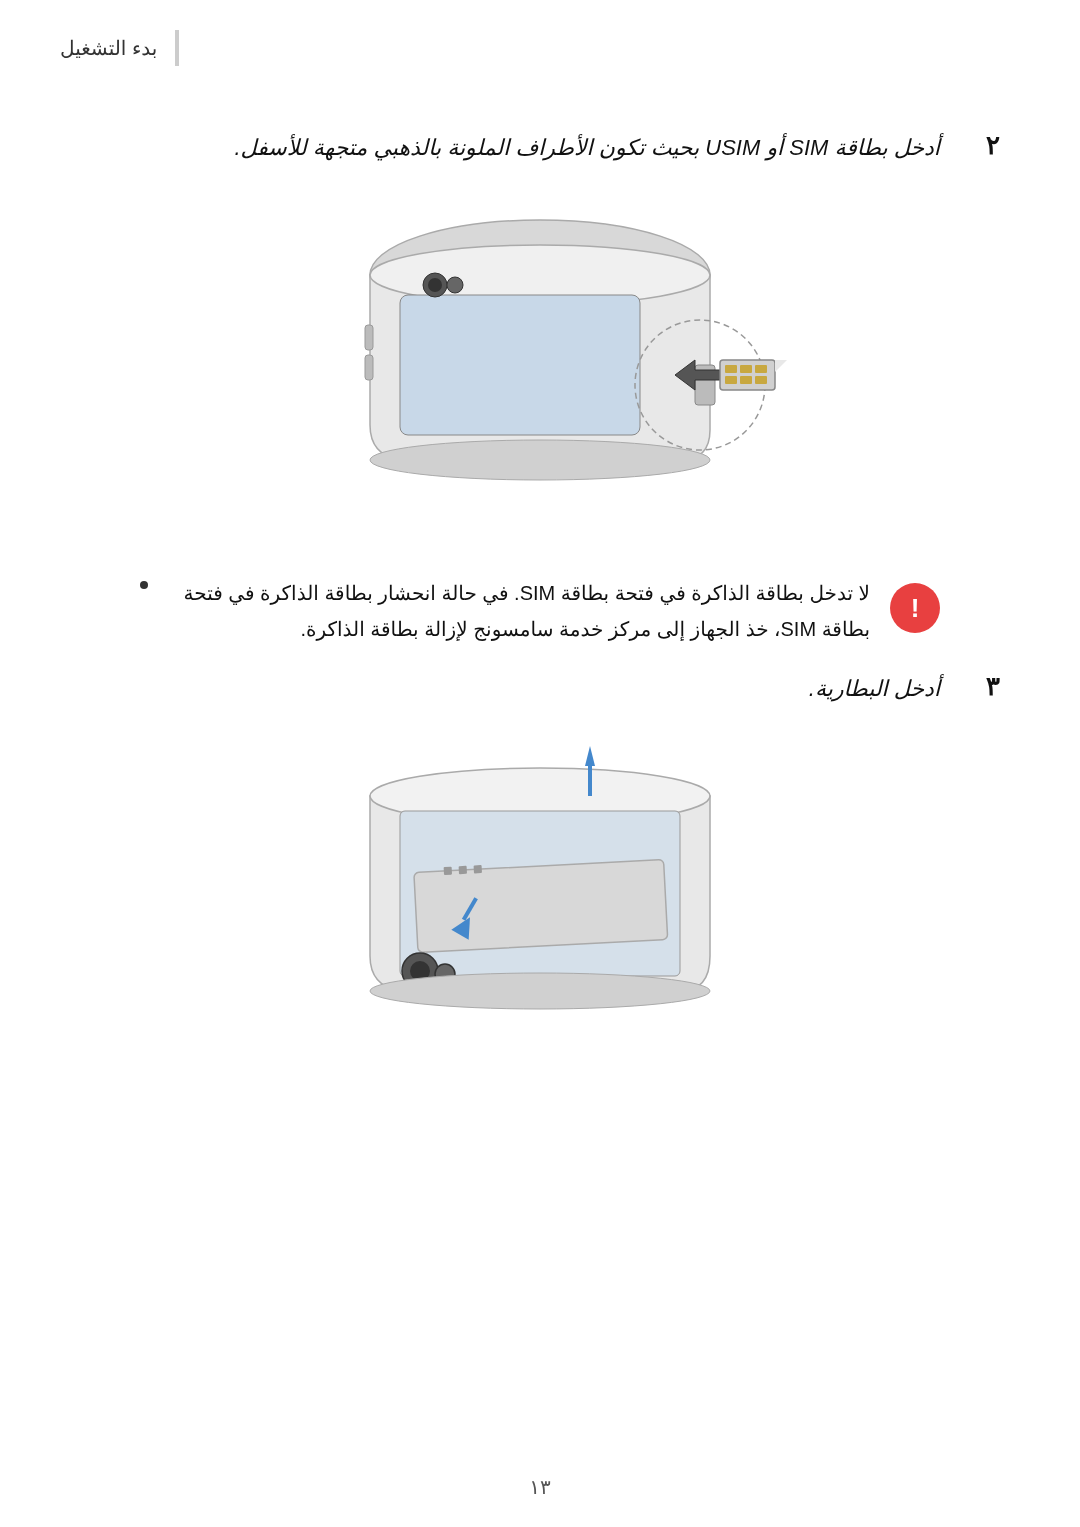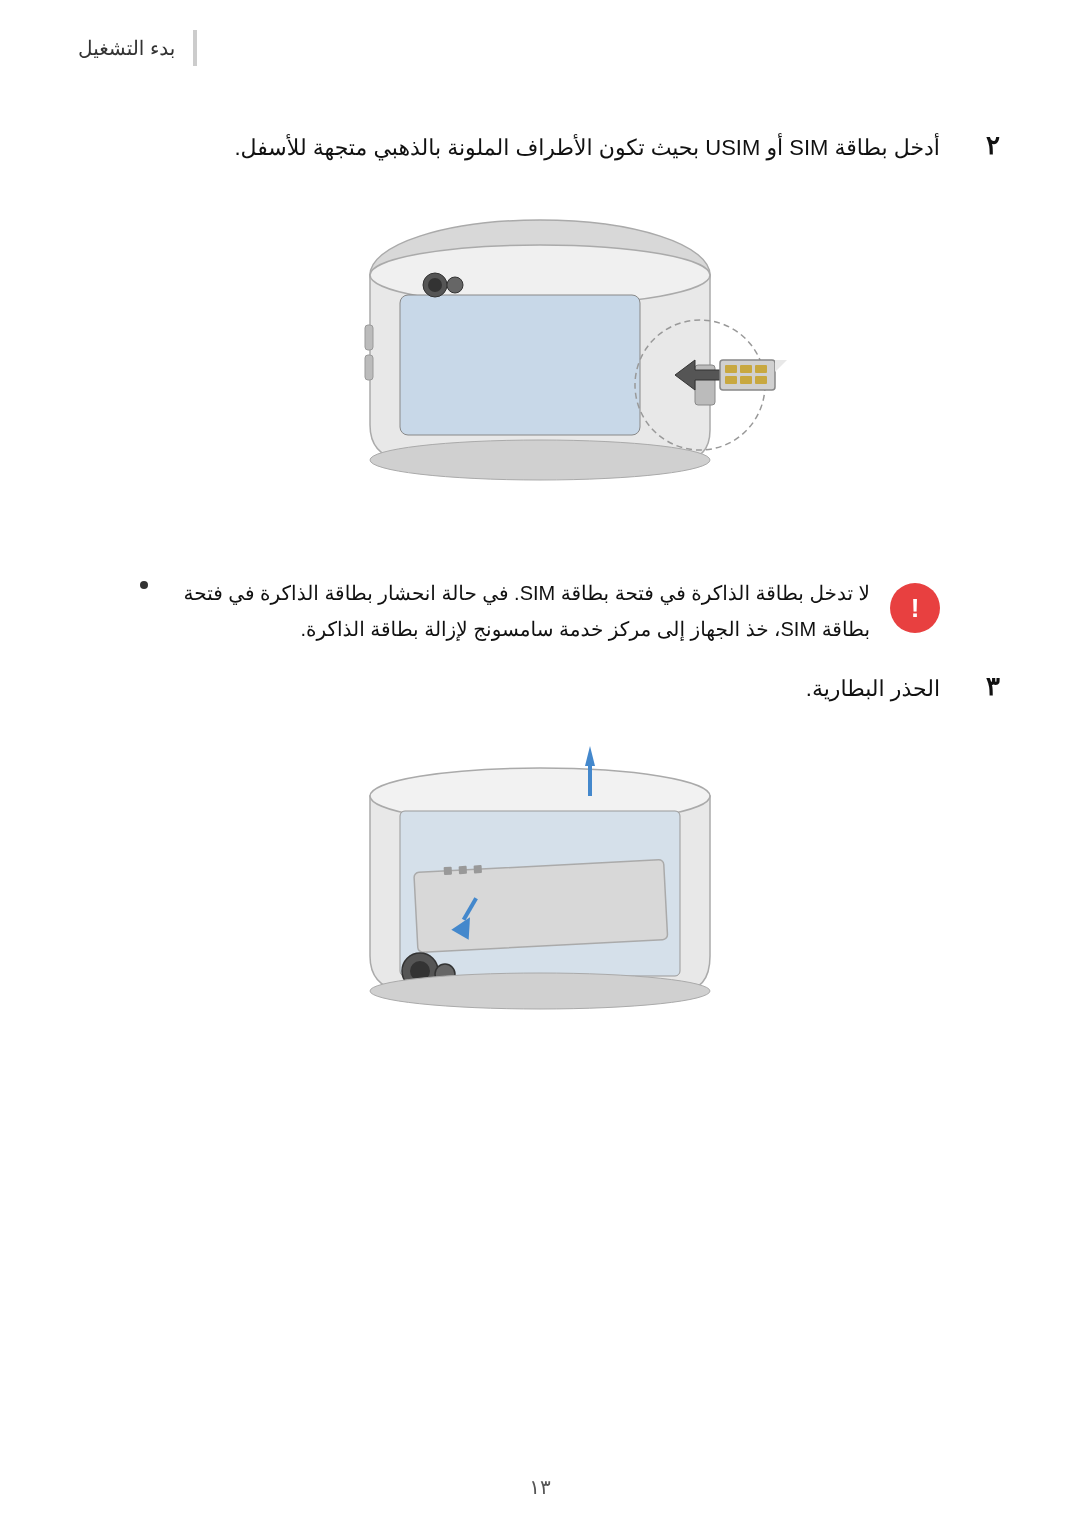--- a/index.html
+++ b/index.html
@@ -18,21 +18,21 @@
       width: 1080px;
       min-height: 1527px;
       padding: 40px 80px 60px 80px;
       position: relative;
     }
 
     
     .page-header {
       position: absolute;
       top: 30px;
-      left: 78px;
+      left: 60px;
       display: flex;
       align-items: center;
       gap: 8px;
     }
 
     .page-header-line {
       width: 4px;
       height: 36px;
       background: #ccc;
       display: inline-block;
@@ -61,20 +61,21 @@
       min-width: 40px;
       flex-shrink: 0;
     }
 
     .step-text {
       font-size: 22px;
       line-height: 1.6;
       color: #111;
       flex: 1;
       text-align: right;
+      font-style: italic;
     }
 
     
     .illustration-container {
       display: flex;
       justify-content: center;
       align-items: center;
       margin: 20px 0 40px 0;
     }
 
@@ -224,21 +225,21 @@
         <div class="bullet-dot"></div>
         <div class="note-item-text">لا تدخل بطاقة الذاكرة في فتحة بطاقة SIM. في حالة انحشار بطاقة الذاكرة في فتحة بطاقة SIM، خذ الجهاز إلى مركز خدمة سامسونج لإزالة بطاقة الذاكرة.</div>
       </div>
 
     </div>
   </div>
 
   <div style="margin-top: 20px;">
     <div class="step-row">
       <div class="step-number">٣</div>
-      <div class="step-text">الحذر البطارية.</div>
+      <div class="step-text">أدخل البطارية.</div>
     </div>
   </div>
 
   <div class="illustration-container">
     <svg class="phone-svg" width="500" height="300" viewBox="0 0 500 300" xmlns="http://www.w3.org/2000/svg">
 
       <path d="M80,60 L80,220 Q80,250 110,255 L390,255 Q420,255 420,220 L420,60 Z" fill="#e8e8e8" stroke="#aaa" stroke-width="1.5"></path>
 
       <ellipse cx="250" cy="60" rx="170" ry="28" fill="#f2f2f2" stroke="#aaa" stroke-width="1.5"></ellipse>
 

